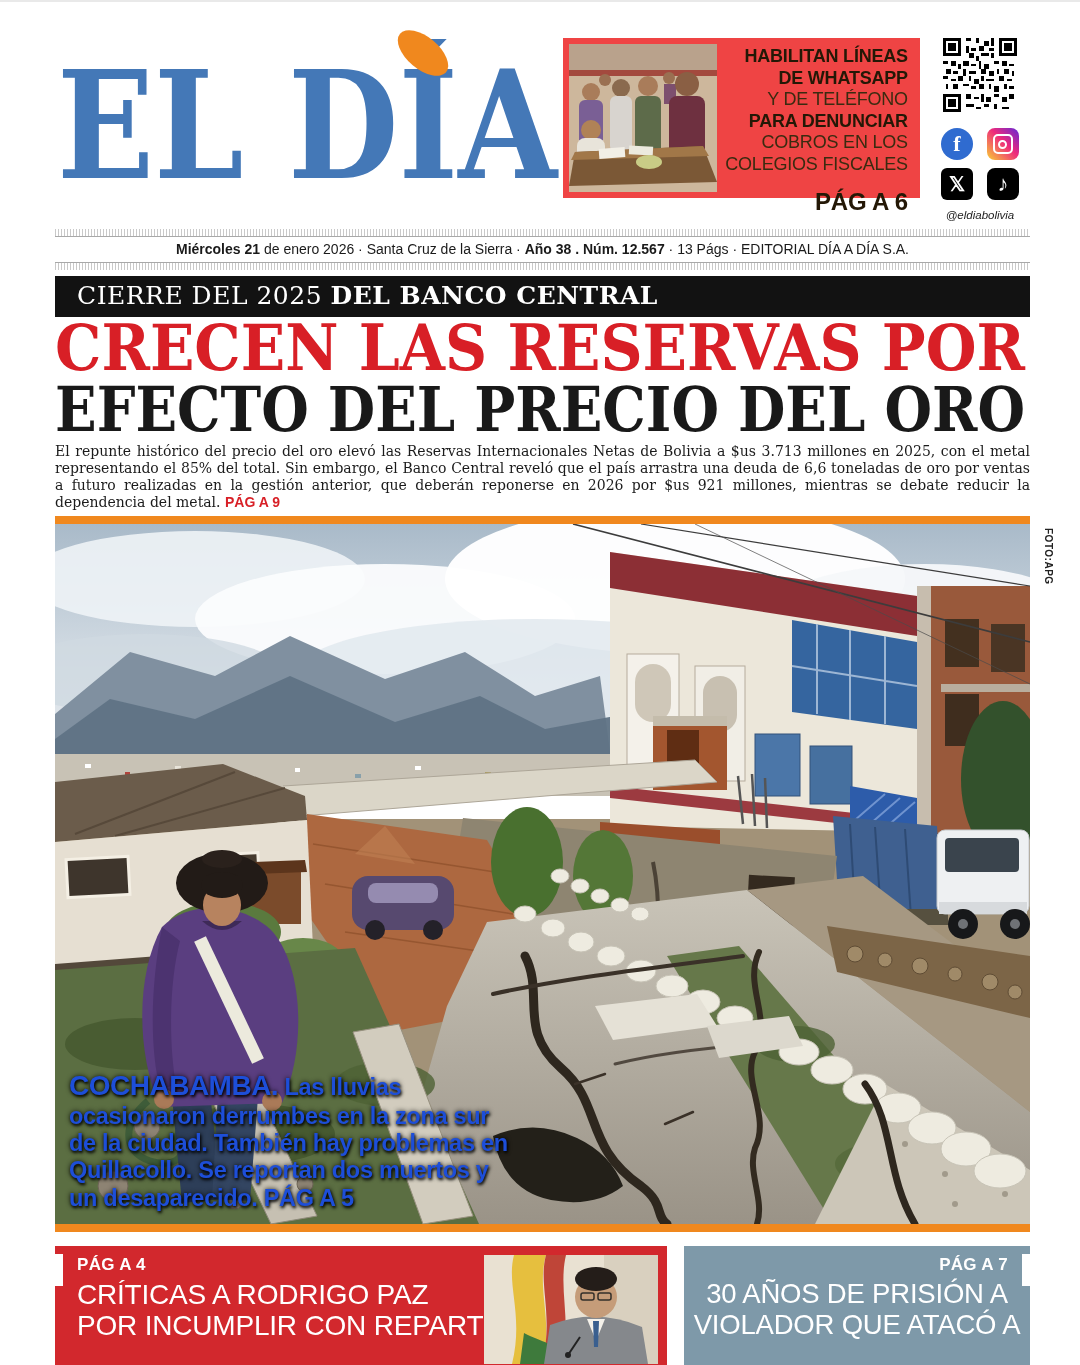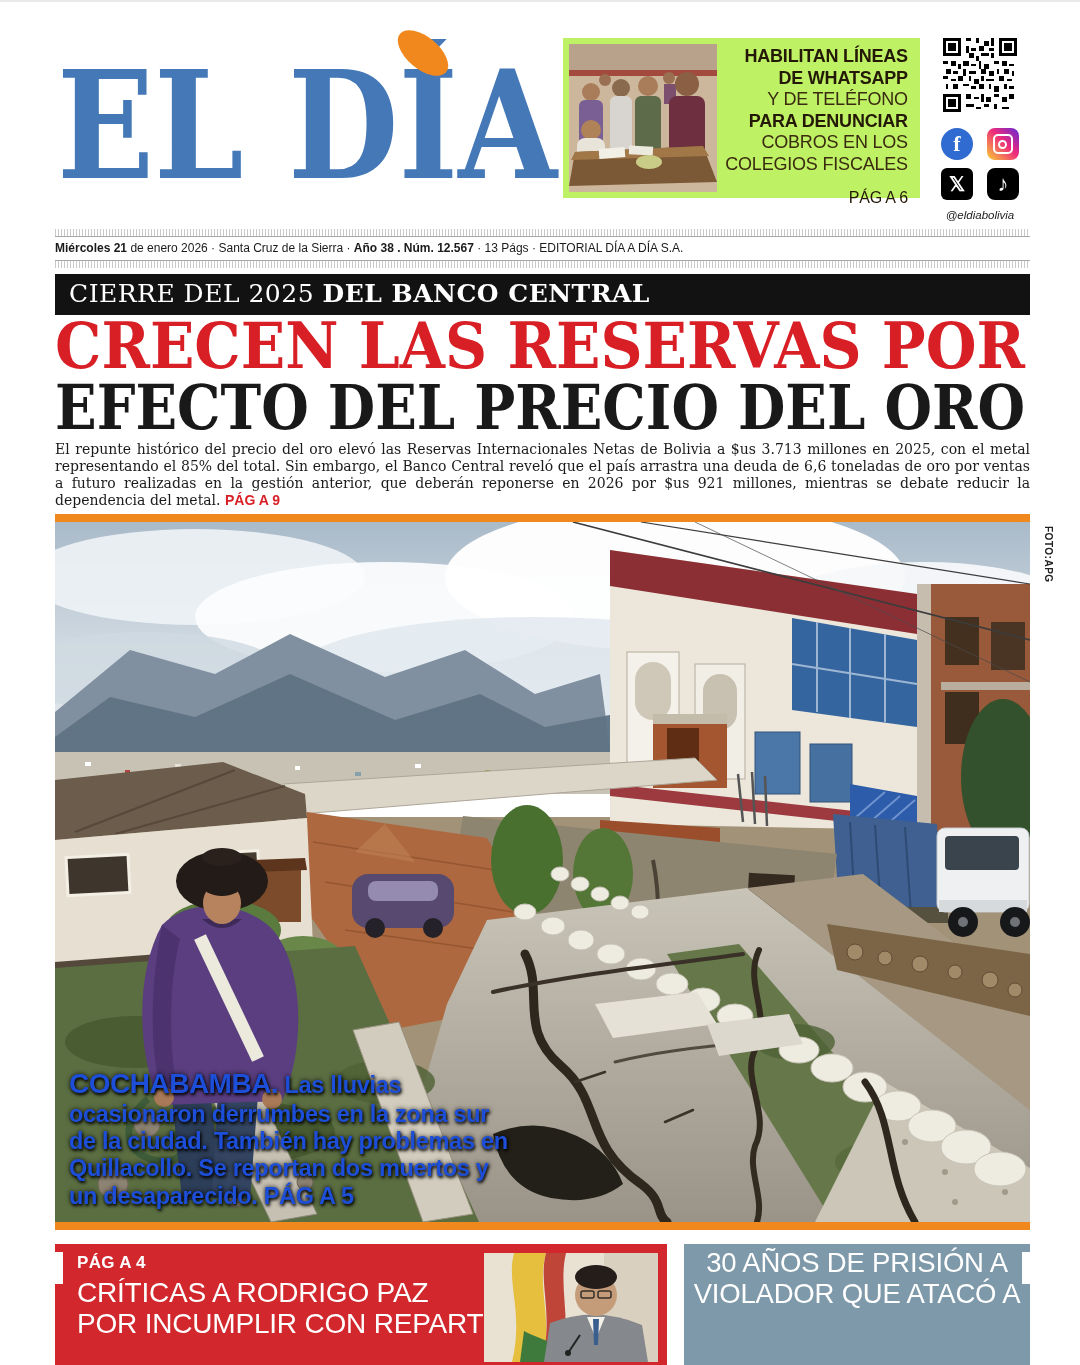--- a/index.html
+++ b/index.html
@@ -6,53 +6,53 @@
   .page {
     width:1080px; height:1365px; margin:2px auto; background:#ffffff;
     position:relative; box-sizing:border-box; padding:0 50px 0 55px;
     font-family:"Liberation Sans", sans-serif; color:#111; overflow:hidden;
   }
   
   .masthead { display:flex; align-items:flex-start; padding-top:26px; }
   .logo-wrap { width:508px; }
   .logo-wrap svg { display:block; }
   .promo {
-    width:360px; height:160px; margin-top:10px; background:#bef264;
+    width:360px; height:160px; margin-top:10px; background:#ef4444;
     display:flex; box-sizing:border-box; padding:6px;
   }
   .promo-photo { width:148px; height:148px; flex:0 0 auto; }
   .promo-photo svg { display:block; }
   .promo-text {
     flex:1; text-align:right; color:#241806; padding:2px 6px 0 4px;
     font-size:18px; line-height:1.2; letter-spacing:-0.2px;
   }
   .p-b { font-weight:bold; }
   .p-n { font-weight:normal; color:#3a2b10; }
-  .promo-page { margin-top:12px; font-size:16px; font-weight:normal; }
+  .promo-page { margin-top:12px; font-size:24px; font-weight:bold; }
   .right-col { width:101px; margin-left:10px; display:flex; flex-direction:column; align-items:center; padding-top:10px; }
   .qr { width:74px; height:74px; cursor:pointer; }
   .icons { display:grid; grid-template-columns:32px 32px; gap:8px 14px; margin-top:16px; }
   .si { width:32px; height:32px; display:flex; align-items:center; justify-content:center;
         color:#fff; font-weight:bold; font-size:22px; cursor:pointer; box-sizing:border-box; }
   .fb { background:#2f6bd0; border-radius:50%; font-family:"Liberation Serif",serif; }
   .ig { background:linear-gradient(45deg,#f9ce34,#ee2a7b 55%,#6228d7); border-radius:8px; position:relative; }
   .ig .cam { width:16px; height:16px; border:2.5px solid #fff; border-radius:5px; position:relative; }
   .ig .cam::after { content:""; position:absolute; left:3.5px; top:3.5px; width:5px; height:5px;
                     border:2px solid #fff; border-radius:50%; }
   .xx { background:#000; border-radius:6px; font-size:20px; }
   .tt { background:#000; border-radius:8px; font-size:22px; }
   .handle { margin-top:9px; font-size:11.5px; color:#222;font-style:italic; }
   
   .dateline { margin-top:8px; }
   .hatch { height:7px; background:repeating-linear-gradient(90deg,#c9c9c9 0 1px,#fff 1px 3px); }
   .date-band { border-top:1px solid #a8a8a8; border-bottom:1px solid #a8a8a8;
-               font-size:12px; padding:4px 0 5px; color:#1a1a1a; }
+               text-align:center; font-size:14px; padding:4px 0 5px; color:#1a1a1a; }
   .d-b { font-weight:bold; }
   
-  .kicker { margin-top:6px; background:#121212; color:#fff; padding:5px 14px 7px;
+  .kicker { margin-top:6px; background:#121212; color:#fff; padding:5px 22px 7px;
             font-family:"DejaVu Serif",serif; font-size:25px; letter-spacing:0.5px; }
   .k-b { font-weight:bold; }
   .hl { display:block; margin-top:2px; }
   .lede { font-family:"DejaVu Serif",serif; font-size:14px; line-height:1.21;
           text-align:justify; color:#1b1b1b; margin:4px 0 5px; }
   .lede .pref { color:#d81f26; font-weight:bold; font-family:"Liberation Sans",sans-serif; }
   .rule { height:8px; background:#f0881e; }
   
   .photo-wrap { position:relative; margin-top:0; }
   .photo-wrap > svg { display:block; }
@@ -489,20 +489,21 @@
           <polygon points="103,64 121,64 112,86" fill="#f4f1ea"></polygon>
           <polygon points="109,66 115,66 114,92 110,92" fill="#3a5f8f"></polygon>
           <line x1="84" y1="100" x2="96" y2="82" stroke="#222" stroke-width="2"></line>
           <circle cx="84" cy="100" r="3" fill="#222"></circle>
         </svg>
       </div>
     </div>
 
     <div class="blue-box">
       <div class="tick-r"></div>
+      <div class="pref-sm">PÁG A 7</div>
       <div class="title">
         <div>30 AÑOS DE PRISIÓN A</div>
         <div>VIOLADOR QUE ATACÓ A</div>
 
       </div>
     </div>
   </div>
 
 </div>
 

